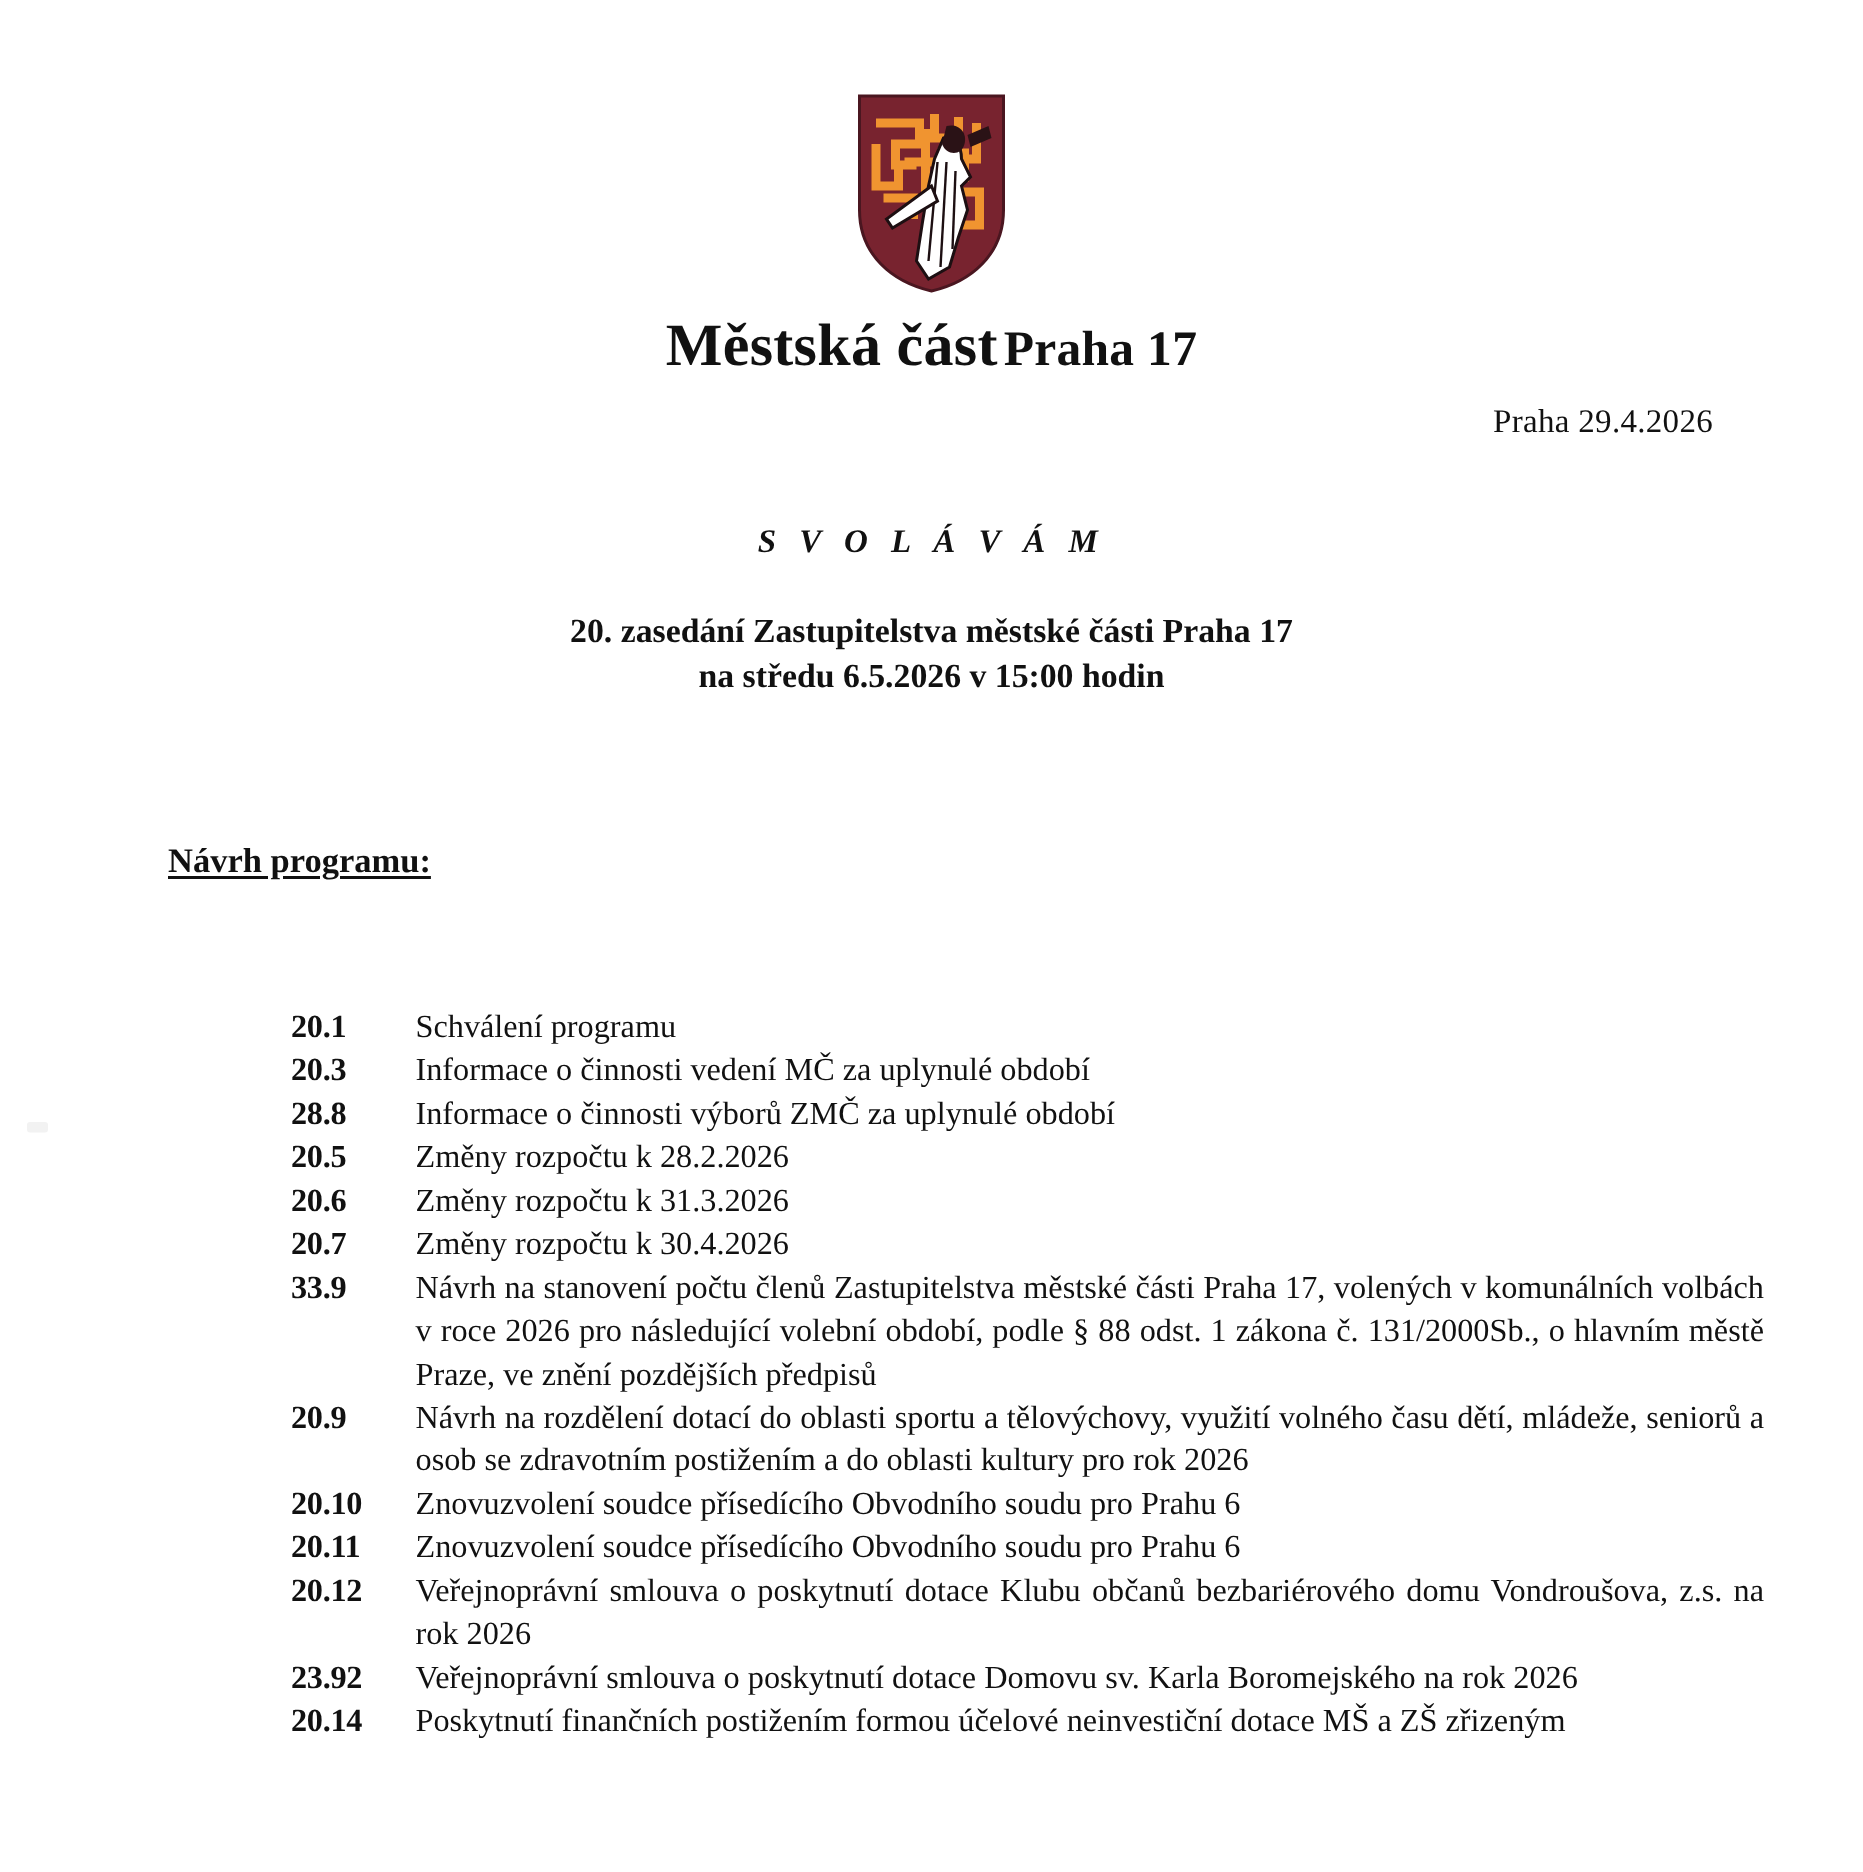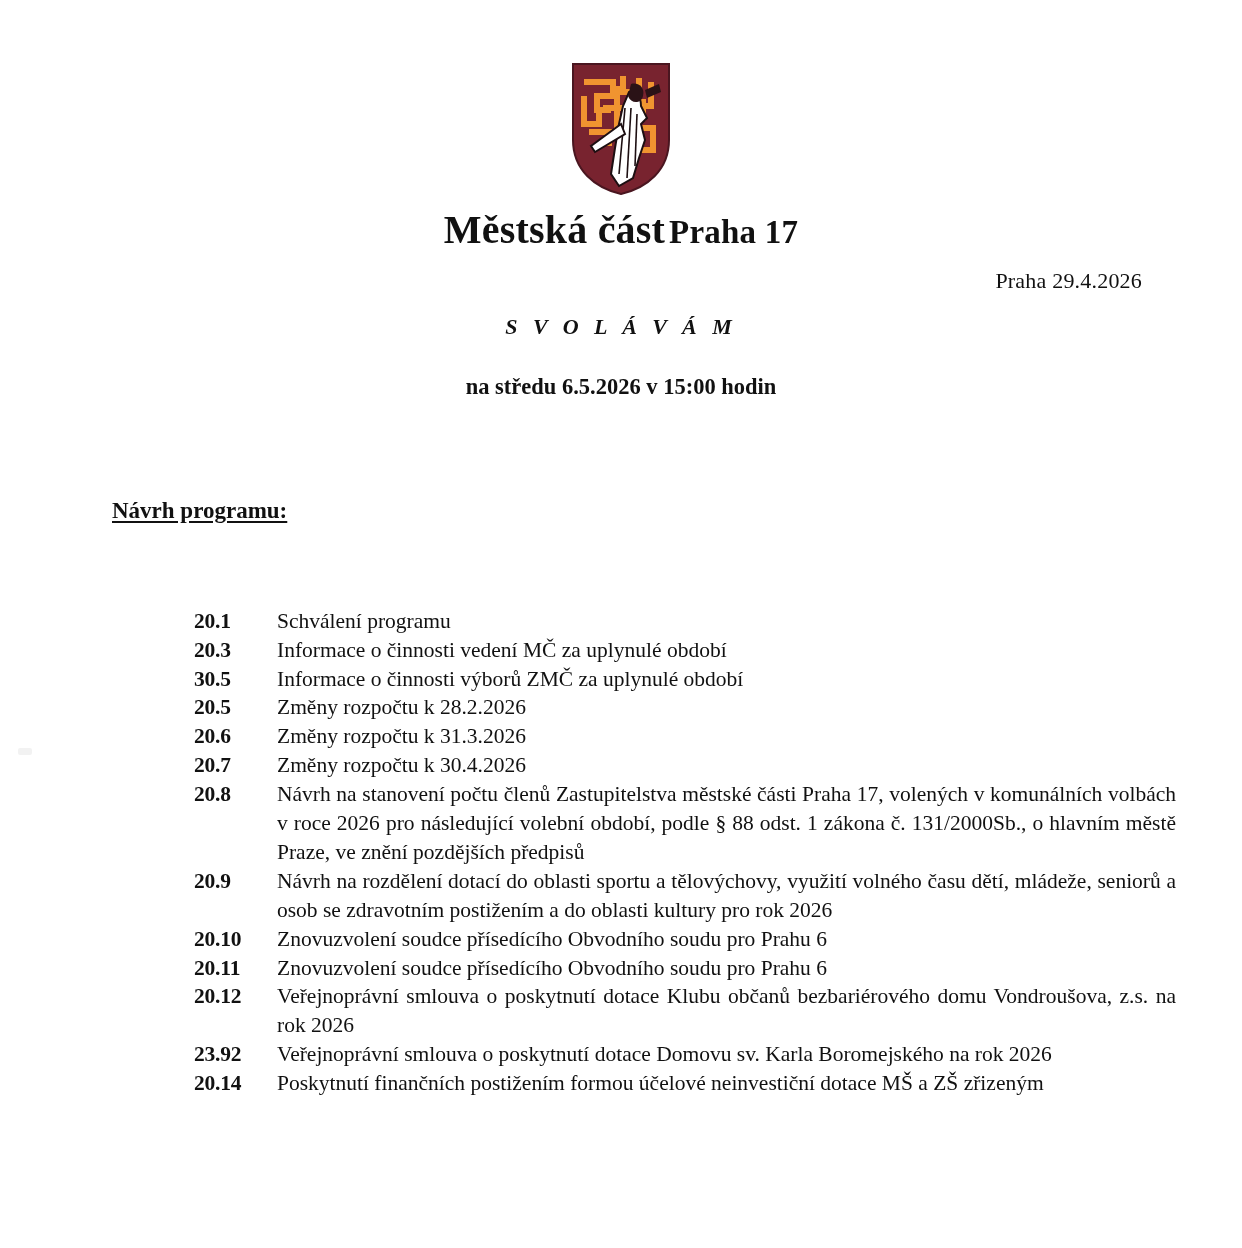--- a/index.html
+++ b/index.html
@@ -47,21 +47,21 @@
     margin-top: 18px;
     padding-right: 100px;
     text-align: right;
     font-size: 22px;
     font-weight: normal;
     letter-spacing: 0.2px;
   }
 
   
   .convoke-word {
-    margin-top: 20px;
+    margin-top: 54px;
     text-align: center;
     font-size: 22px;
     font-weight: bold;
     font-style: italic;
     letter-spacing: 5px;
   }
   .meeting-block {
     margin-top: 32px;
     text-align: center;
     font-size: 22.5px;
@@ -164,54 +164,55 @@
     <span class="big">Městská část</span>
     <span class="small">Praha 17</span>
   </div>
 </div>
 
 <div class="date-line">Praha 29.4.2026</div>
 
 <div class="convoke-word">S V O L Á V Á M</div>
 
 <div class="meeting-block">
+  <span class="mline">20. zasedání Zastupitelstva městské části Praha 17</span>
   <span class="mline">na středu 6.5.2026 v 15:00 hodin</span>
 </div>
 
 <div>
   <span class="agenda-heading">Návrh programu:</span>
 </div>
 
 <div class="agenda-list" id="agenda-list">
     <div class="agenda-row">
       <div class="agenda-num">20.1</div>
       <div class="agenda-text single">Schválení programu</div>
     </div>
     <div class="agenda-row">
       <div class="agenda-num">20.3</div>
       <div class="agenda-text single">Informace o činnosti vedení MČ za uplynulé období</div>
     </div>
     <div class="agenda-row">
-      <div class="agenda-num">30.5</div>
+      <div class="agenda-num">28.8</div>
       <div class="agenda-text single">Informace o činnosti výborů ZMČ za uplynulé období</div>
     </div>
     <div class="agenda-row">
       <div class="agenda-num">20.5</div>
       <div class="agenda-text single">Změny rozpočtu k 28.2.2026</div>
     </div>
     <div class="agenda-row">
       <div class="agenda-num">20.6</div>
       <div class="agenda-text single">Změny rozpočtu k 31.3.2026</div>
     </div>
     <div class="agenda-row">
       <div class="agenda-num">20.7</div>
       <div class="agenda-text single">Změny rozpočtu k 30.4.2026</div>
     </div>
     <div class="agenda-row">
-      <div class="agenda-num">20.8</div>
+      <div class="agenda-num">33.9</div>
       <div class="agenda-text">Návrh na stanovení počtu členů Zastupitelstva městské části Praha 17, volených v komunálních volbách v roce 2026 pro následující volební období, podle § 88 odst. 1 zákona č. 131/2000Sb., o hlavním městě Praze, ve znění pozdějších předpisů</div>
     </div>
     <div class="agenda-row">
       <div class="agenda-num">20.9</div>
       <div class="agenda-text">Návrh na rozdělení dotací do oblasti sportu a tělovýchovy, využití volného času dětí, mládeže, seniorů a osob se zdravotním postižením a do oblasti kultury pro rok 2026</div>
     </div>
     <div class="agenda-row">
       <div class="agenda-num">20.10</div>
       <div class="agenda-text single">Znovuzvolení soudce přísedícího Obvodního soudu pro Prahu 6</div>
     </div>

